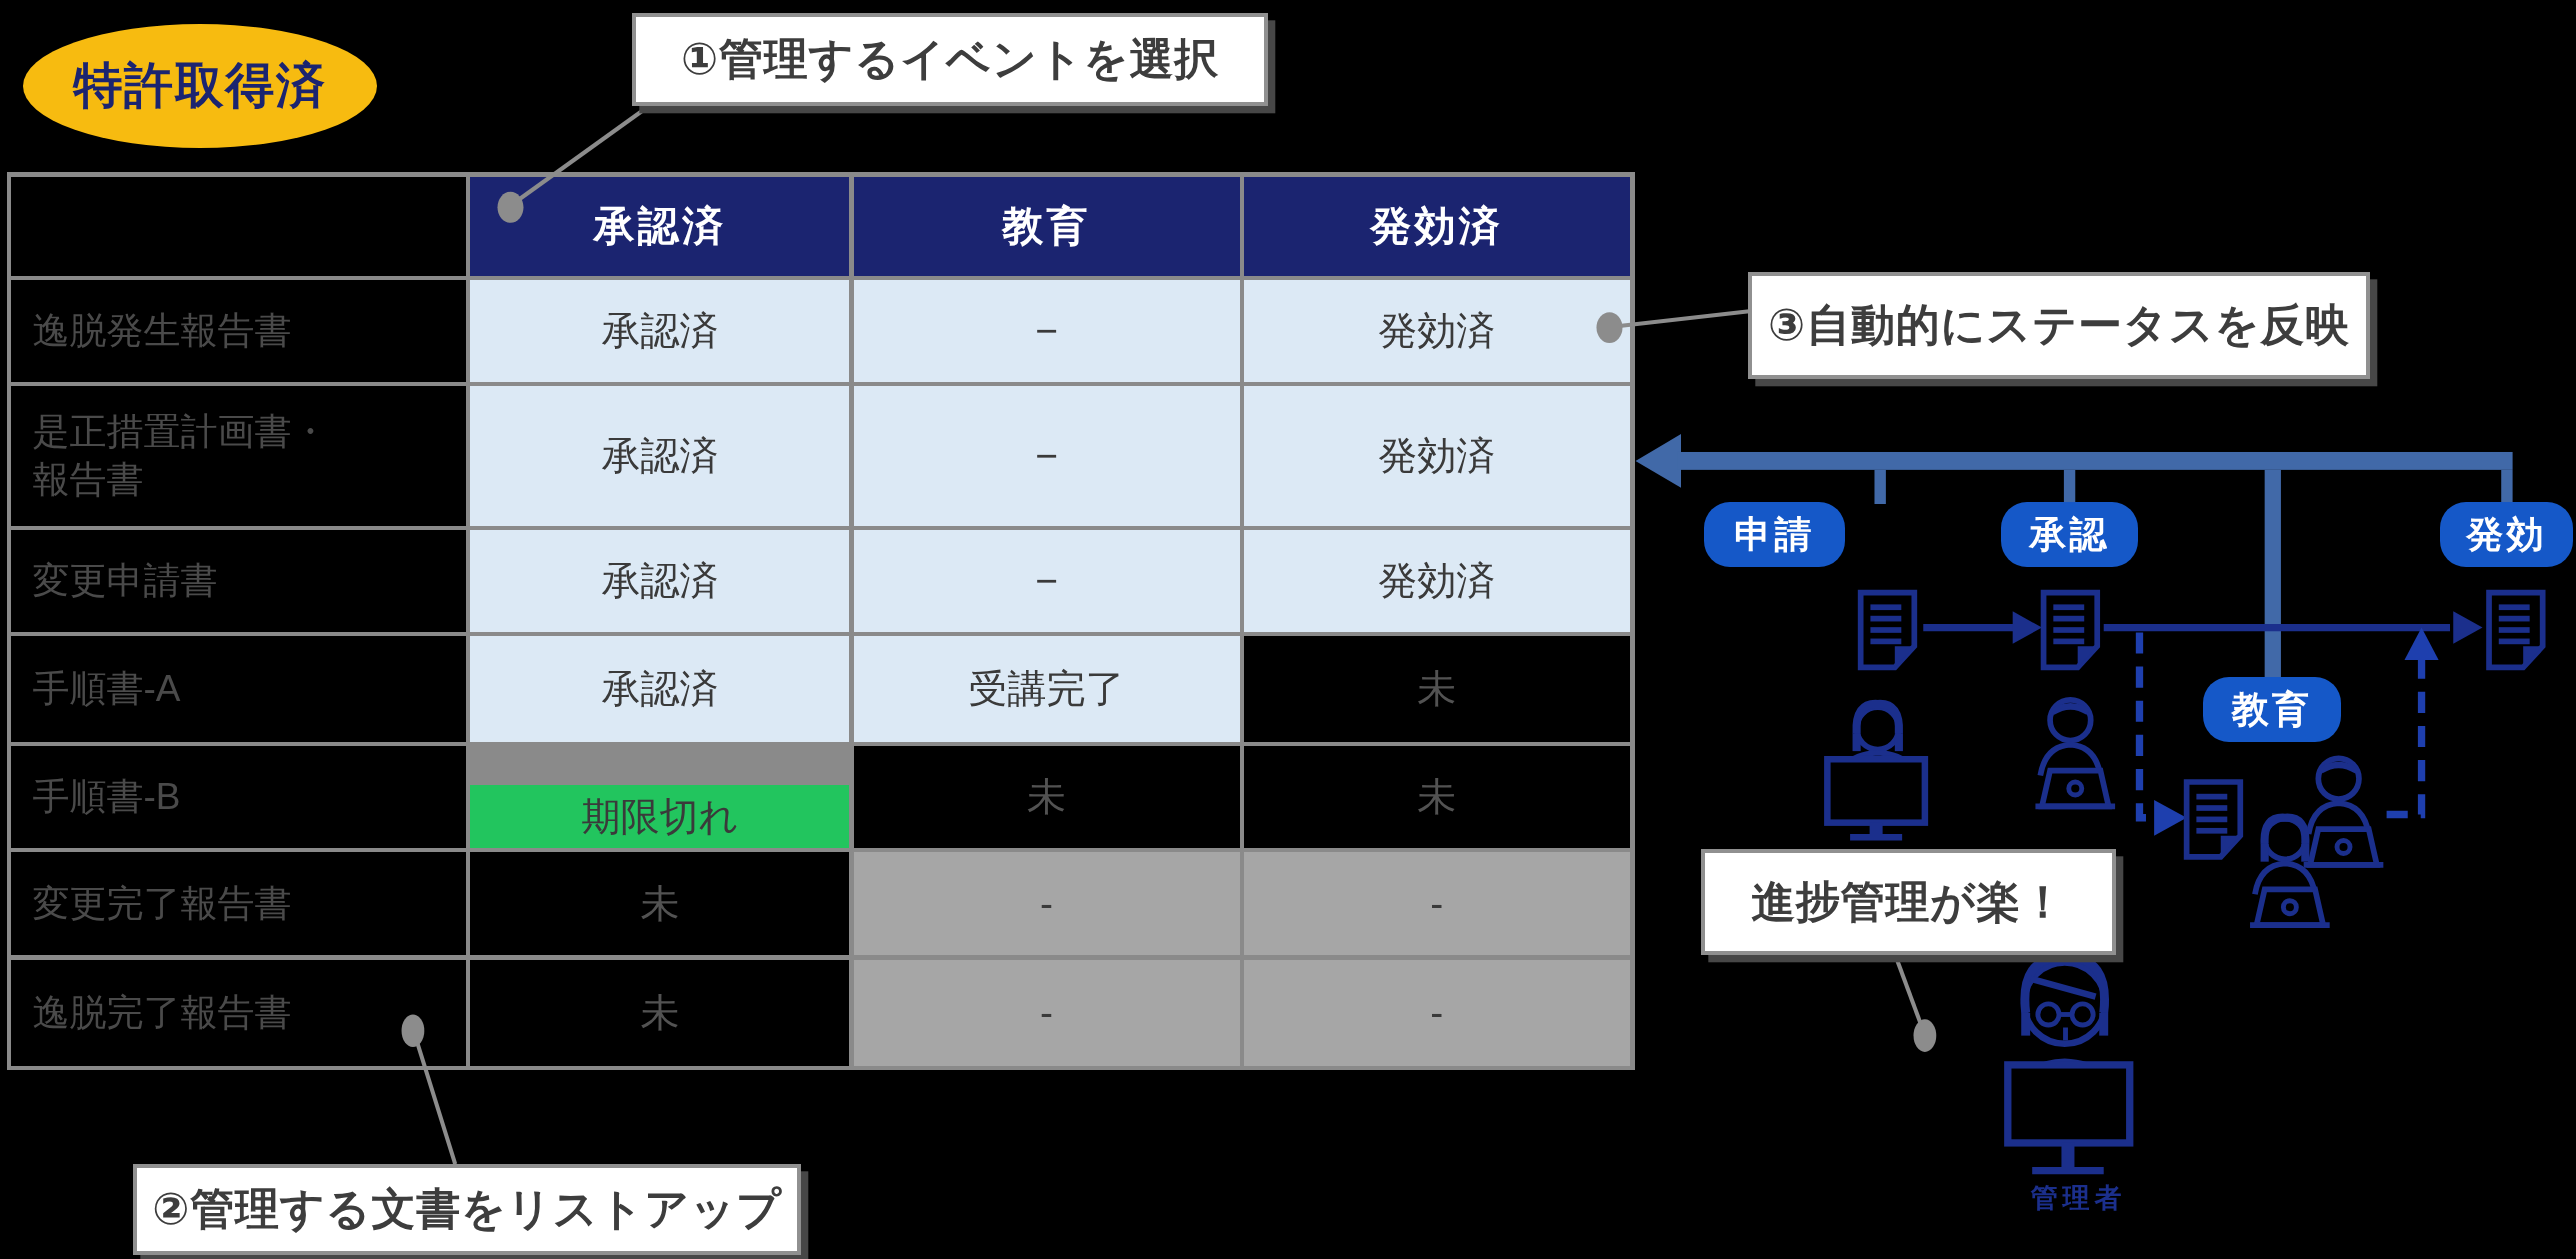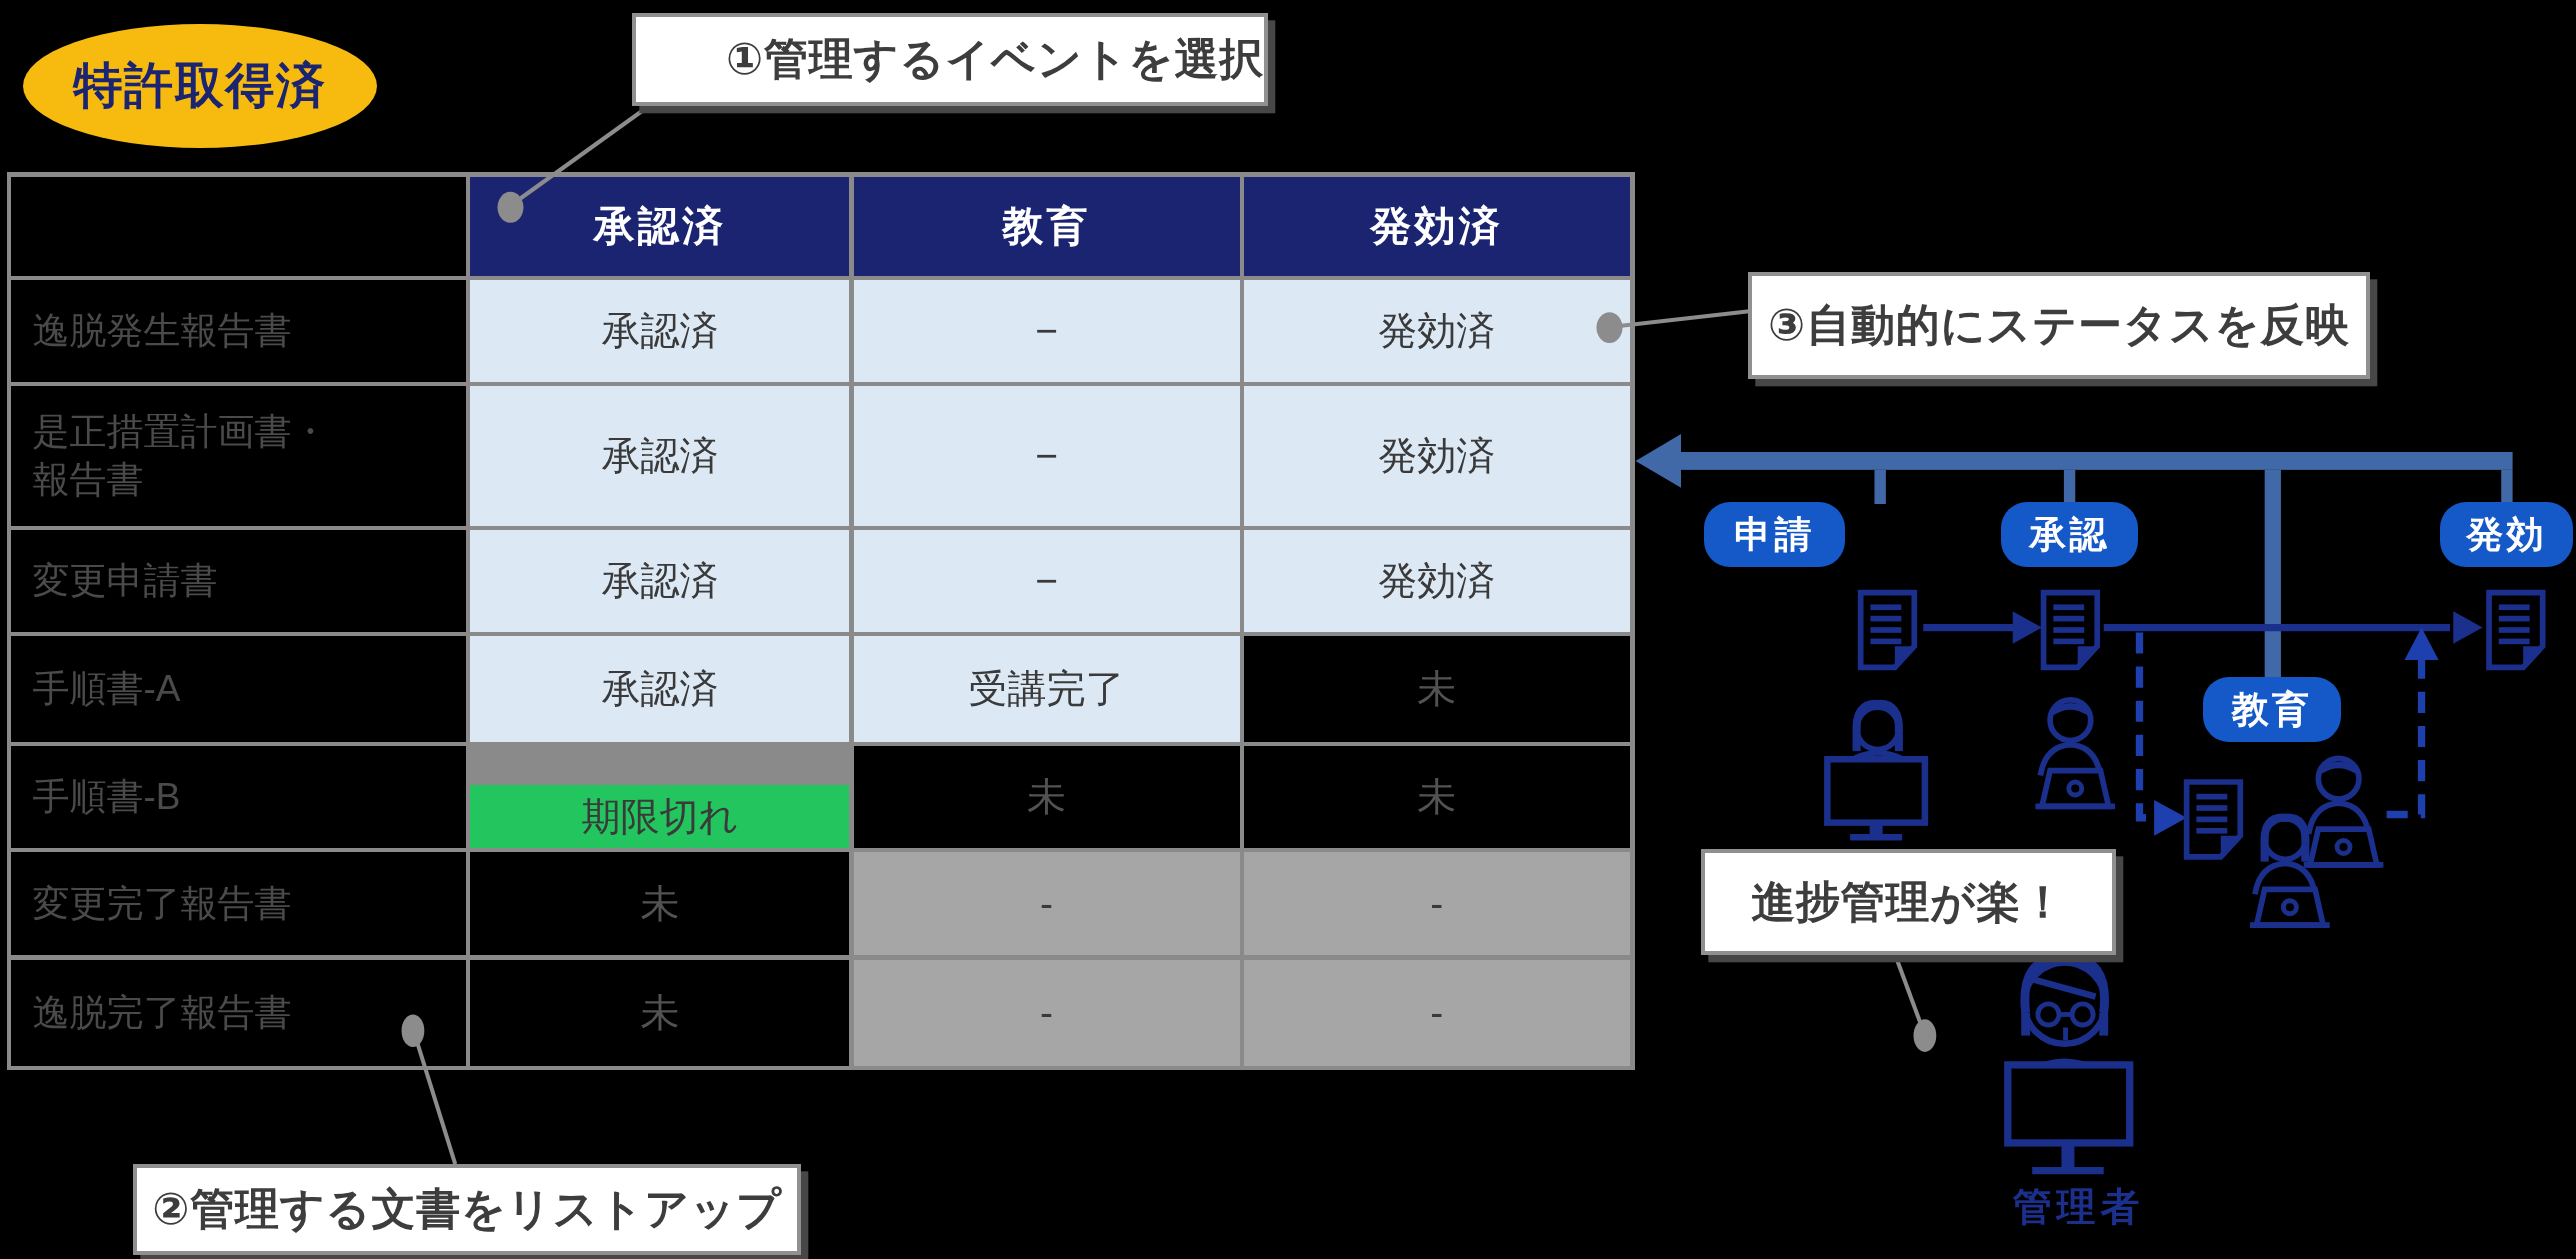--- a/index.html
+++ b/index.html
@@ -20,34 +20,34 @@
             font-size:37px;white-space:pre-line;line-height:1.3;}
   .head{background:#1B2470;color:#FFFFFF;font-weight:bold;font-size:41px;letter-spacing:3.3px;}
   .blue{background:#DCE9F5;}
   .pink{background:#22c55e;margin-top:39px;}
   .gray{background:#A6A6A6;color:#3A3A3A;}
   .black{background:#000;color:#525252;}
   
   .callout{position:absolute;background:#FFFFFF;border:4.1px solid #909090;box-sizing:border-box;
            box-shadow:7.3px 7.3px 0 #474747;display:flex;align-items:center;justify-content:center;
            font-size:44px;font-weight:600;color:#3D3D3D;z-index:3;letter-spacing:0.8px;}
-  .co1{left:632px;top:13px;width:636px;height:93px;justify-content:flex-end;}
+  .co1{left:632px;top:13px;width:636px;height:93px;}
   .co2{left:133px;top:1164px;width:668px;height:91px;}
   .co3{left:1748px;top:272px;width:622px;height:107px;}
   .co4{left:1701px;top:849px;width:415px;height:106px;text-align:right;}
   
   .fbadge{position:absolute;background:#1558C8;color:#fff;font-weight:bold;font-size:37px;
           display:flex;align-items:center;justify-content:center;border-radius:26px;z-index:3;
           letter-spacing:3.3px;}
   .b-apply{left:1704px;top:502px;width:141px;height:65px;}
   .b-approve{left:2001px;top:502px;width:137px;height:65px;}
   .b-educate{left:2203px;top:677px;width:138px;height:65px;}
   .b-effective{left:2440px;top:502px;width:133px;height:65px;}
   .adminlabel{position:absolute;left:1993px;top:1180px;width:171px;text-align:center;
-              font-size:39px;font-weight:bold;color:#1B2F8C;z-index:3;letter-spacing:4.9px;}
+              font-size:27px;font-weight:bold;color:#1B2F8C;z-index:3;letter-spacing:4.9px;}
   svg.overlay{position:absolute;left:0;top:0;z-index:2;}
 </style>
 </head>
 <body>
 
 <div id="stage">
 
   <div class="patent">
     <span>特許取得済</span>
   </div>

